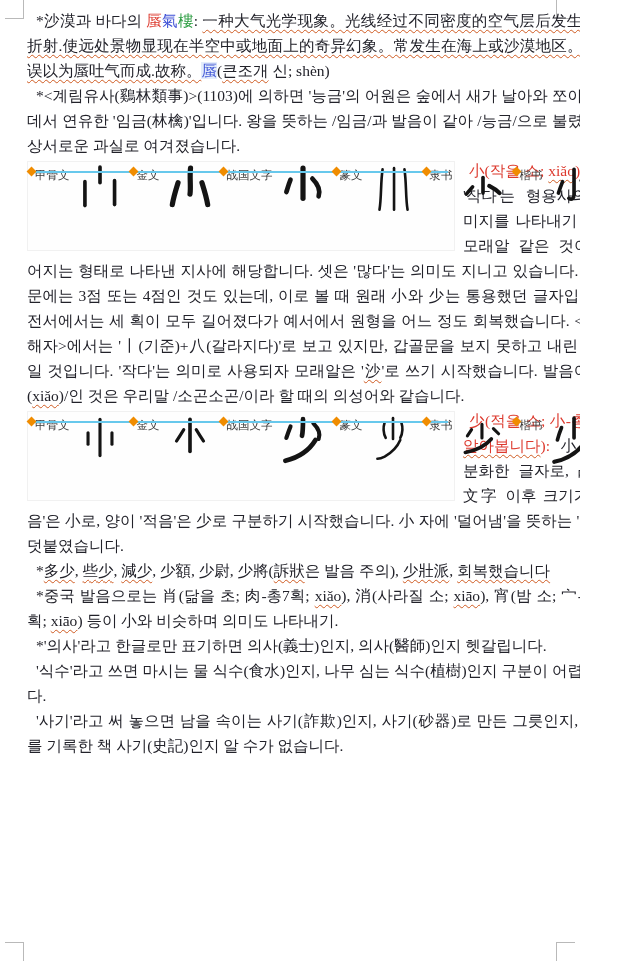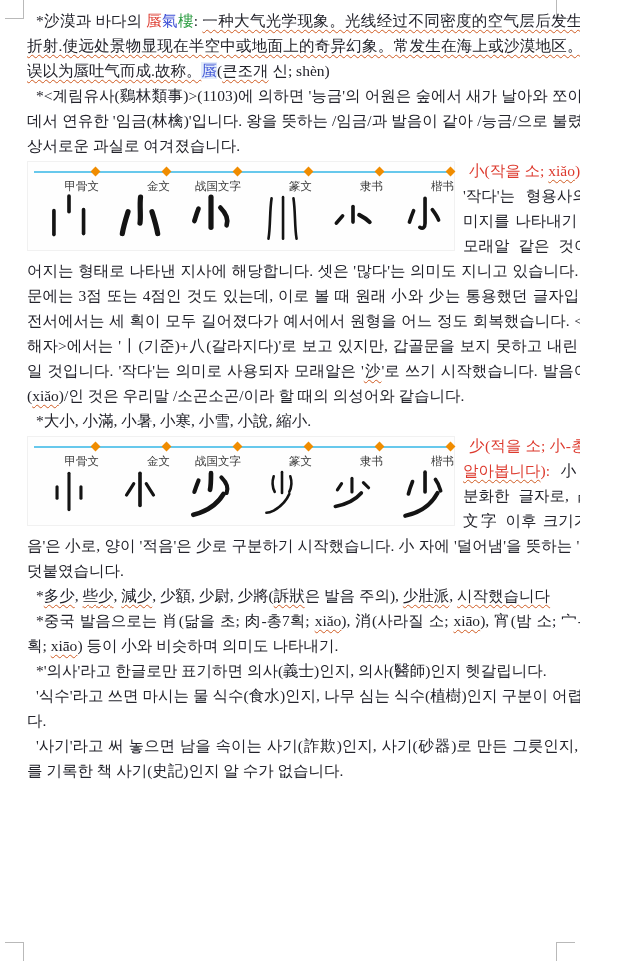--- a/index.html
+++ b/index.html
@@ -15,21 +15,21 @@
   .run-red{color:#dd3a2e;}
   .run-blue{color:#3f51d6;}
   .run-green{color:#2f9e44;}
   .run-wavy{text-decoration:underline;text-decoration-style:wavy;text-decoration-color:#cf5b22;text-decoration-thickness:1px;text-underline-offset:3px;}
   .run-bluehl{color:#4056d6;background:#e3ecfb;}
   
   .evo{float:left;width:428px;height:90px;margin:3px 8px 1px 0;position:relative;
        background:#fefefe;border:1px solid #f1f1f1;box-sizing:border-box;}
   .evo-line{position:absolute;top:9px;left:6px;right:6px;height:2px;background:#67c8ec;}
   .evo-cols{display:flex;height:100%;padding-top:2px;box-sizing:border-box;}
-  .evo-col{flex:1;display:flex;flex-direction:column;align-items:flex-end;}
+  .evo-col{flex:1;display:flex;align-items:flex-start;}
   .evo-dot{width:7px;height:7px;background:#f08c00;transform:rotate(45deg);margin-top:4px;position:relative;z-index:1;}
   .evo-label{font-size:11.5px;color:#3a3a3a;line-height:13px;margin-top:5px;white-space:nowrap;}
   .glyph{width:60px;height:52px;margin-top:0;}
   .glyph path{fill:none;stroke:#141414;stroke-linecap:round;stroke-linejoin:round;}
   
   .mark{position:absolute;width:18px;height:18px;border:0 solid #b9b9b9;}
   .mark.tl{left:5px;top:0;border-right-width:1px;border-bottom-width:1px;}
   .mark.tr{right:5px;top:0;border-left-width:1px;border-bottom-width:1px;}
   .mark.bl{left:5px;bottom:3px;border-right-width:1px;border-top-width:1px;}
   .mark.br{right:5px;bottom:3px;border-left-width:1px;border-top-width:1px;}
@@ -100,21 +100,20 @@
               <svg viewBox="0 0 100 100" class="glyph">
                 <path d="M52 10 V58 C52 66 48 70 42 66" stroke-width="7"></path>
                 <path d="M30 34 C26 44 24 50 22 56" stroke-width="7"></path>
                 <path d="M66 32 C72 40 76 46 78 52" stroke-width="7"></path>
               </svg>
             </div>
           </div>
         </div>
         <p class="wrap"><span class="run-red">小(작을 소; </span><span class="run-red run-wavy">xiǎo</span><span class="run-red">):</span><br><span>'작다'는 형용사의 이미지를 나타내기 위해 모래알 같은 것이 떨어지는 형태로 나타낸 지사에 해당합니다. 셋은 '많다'는 의미도 지니고 있습니다. 갑골문에는 3점 또는 4점인 것도 있는데, 이로 볼 때 원래 小와 少는 통용했던 글자입니다. 전서에서는 세 획이 모두 길어졌다가 예서에서 원형을 어느 정도 회복했습니다. &lt;설문해자&gt;에서는 '丨(기준)+八(갈라지다)'로 보고 있지만, 갑골문을 보지 못하고 내린 해석일 것입니다. '작다'는 의미로 사용되자 모래알은 '</span><span class="run-wavy">沙</span><span>'로 쓰기 시작했습니다. 발음이 /소(</span><span class="run-wavy">xiǎo</span><span>)/인 것은 우리말 /소곤소곤/이라 할 때의 의성어와 같습니다.</span></p>
       </div>
-      <p class="para clear"><span>*大小, 小滿, 小暑, 小寒, 小雪, 小說, 縮小.</span></p>
       <div class="section">
         <div class="evo">
           <div class="evo-line"></div>
           <div class="evo-cols">
             <div class="evo-col">
               <div class="evo-dot"></div>
               <div class="evo-label">甲骨文</div>
               <svg viewBox="0 0 100 100" class="glyph">
                 <path d="M50 10 V80" stroke-width="6"></path>
                 <path d="M27 36 V58" stroke-width="6"></path>
@@ -167,19 +166,19 @@
                 <path d="M52 8 V46" stroke-width="7"></path>
                 <path d="M28 26 C24 36 22 42 20 50" stroke-width="7"></path>
                 <path d="M72 22 C78 30 80 38 82 44" stroke-width="7"></path>
                 <path d="M76 48 C64 70 42 86 14 92" stroke-width="8"></path>
               </svg>
             </div>
           </div>
         </div>
         <p class="wrap"><span class="run-red">少(적을 소; 小-총4획; </span><span class="run-red run-wavy">알아봅니다</span><span class="run-red">):</span><span> 小에서 분화한 글자로, 战国文字 이후 크기가 '작음'은 小로, 양이 '적음'은 少로 구분하기 시작했습니다. 小 자에 '덜어냄'을 뜻하는 'ノ'을 덧붙였습니다.</span></p>
       </div>
-      <p class="para clear"><span>*</span><span class="run-wavy">多少</span><span>, </span><span class="run-wavy">些少</span><span>, </span><span class="run-wavy">減少</span><span>, 少額, 少尉, 少將(</span><span class="run-wavy">訴狀</span><span>은 발음 주의), </span><span class="run-wavy">少壯派</span><span>, </span><span class="run-wavy">시작했습니다</span></p>
+      <p class="para clear"><span>*</span><span class="run-wavy">多少</span><span>, </span><span class="run-wavy">些少</span><span>, </span><span class="run-wavy">減少</span><span>, 少額, 少尉, 少將(</span><span class="run-wavy">訴狀</span><span>은 발음 주의), </span><span class="run-wavy">少壯派</span><span>, </span><span class="run-wavy">회복했습니다</span></p>
       <p class="para"><span>*중국 발음으로는 肖(닮을 초; 肉-총7획; </span><span class="run-wavy">xiǎo</span><span>), 消(사라질 소; </span><span class="run-wavy">xiāo</span><span>), 宵(밤 소; 宀-총10획; </span><span class="run-wavy">xiāo</span><span>) 등이 小와 비슷하며 의미도 나타내기.</span></p>
       <p class="para"><span>*'의사'라고 한글로만 표기하면 의사(義士)인지, 의사(醫師)인지 헷갈립니다.</span></p>
       <p class="para"><span>'식수'라고 쓰면 마시는 물 식수(食水)인지, 나무 심는 식수(植樹)인지 구분이 어렵습니다.</span></p>
       <p class="para"><span>'사기'라고 써 놓으면 남을 속이는 사기(詐欺)인지, 사기(砂器)로 만든 그릇인지, 역사를 기록한 책 사기(史記)인지 알 수가 없습니다.</span></p>
     </div>
 </div>
 
 </body></html>

